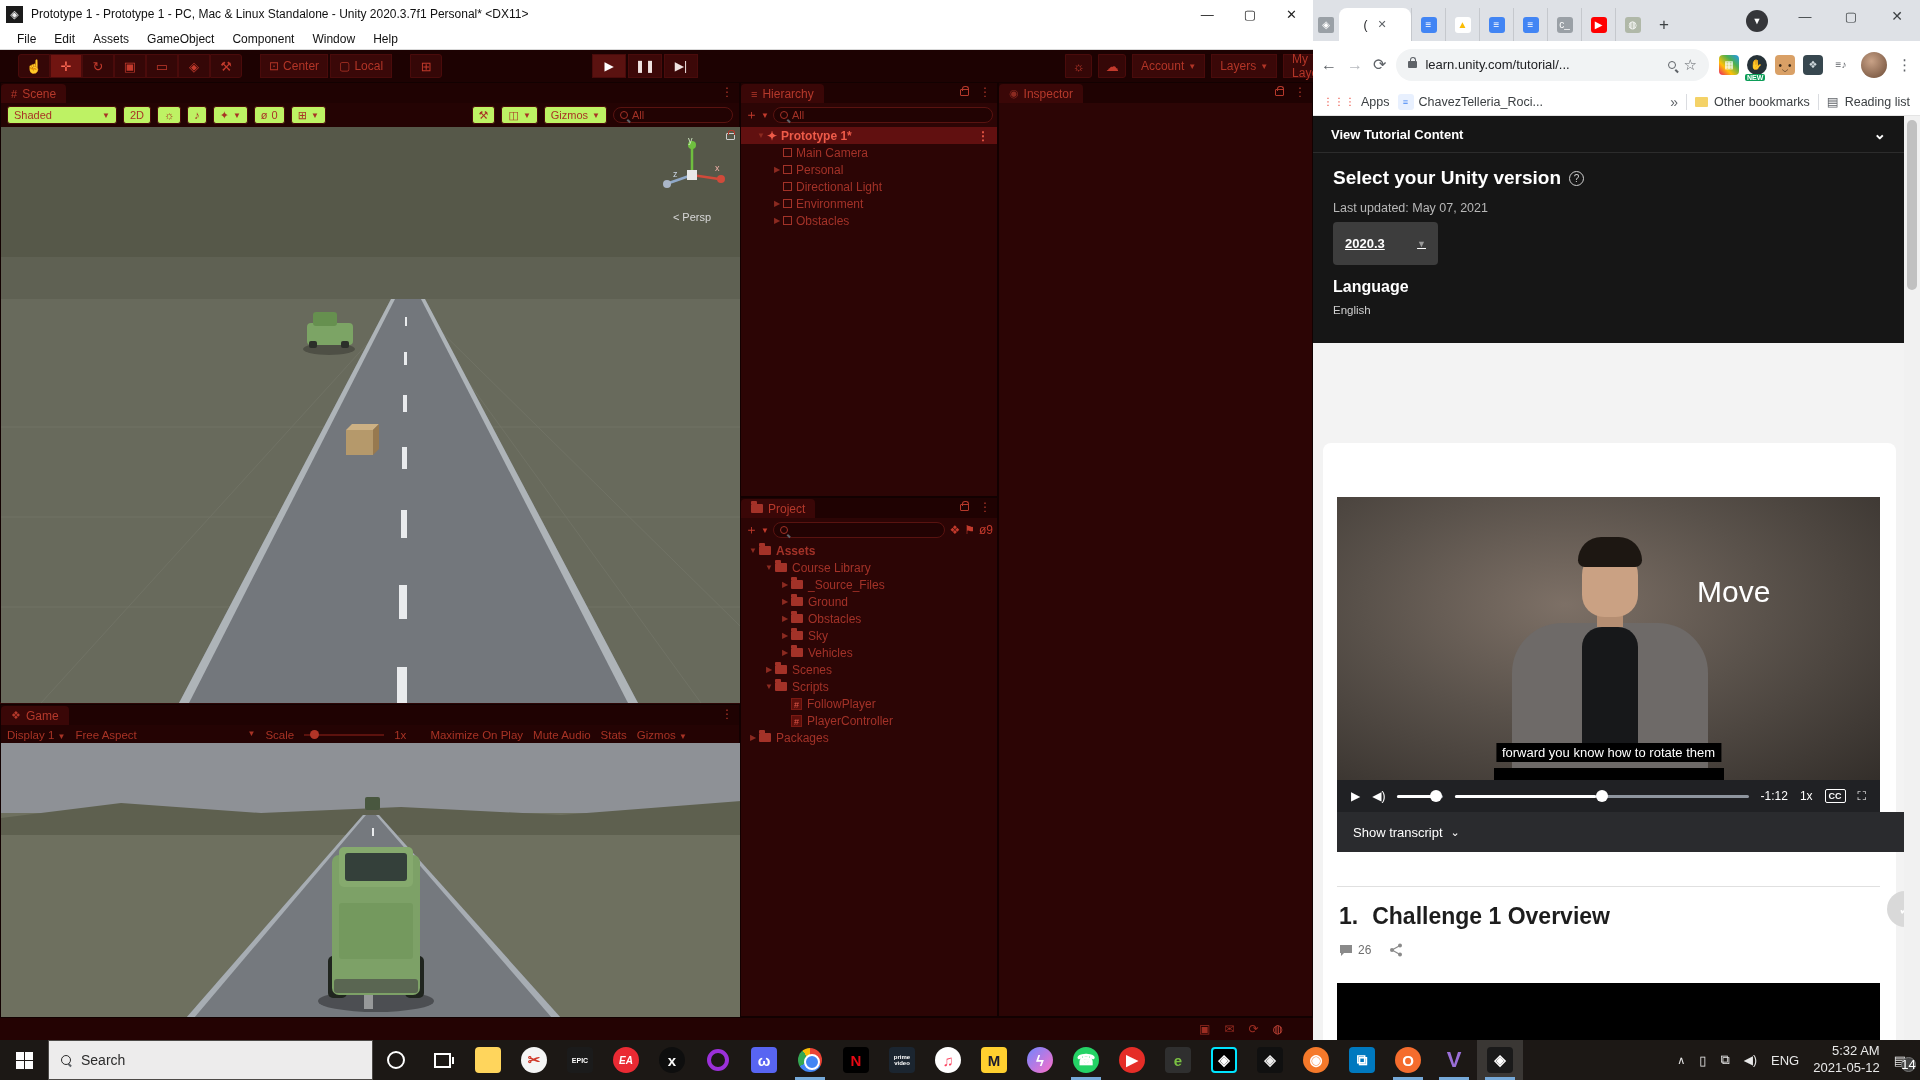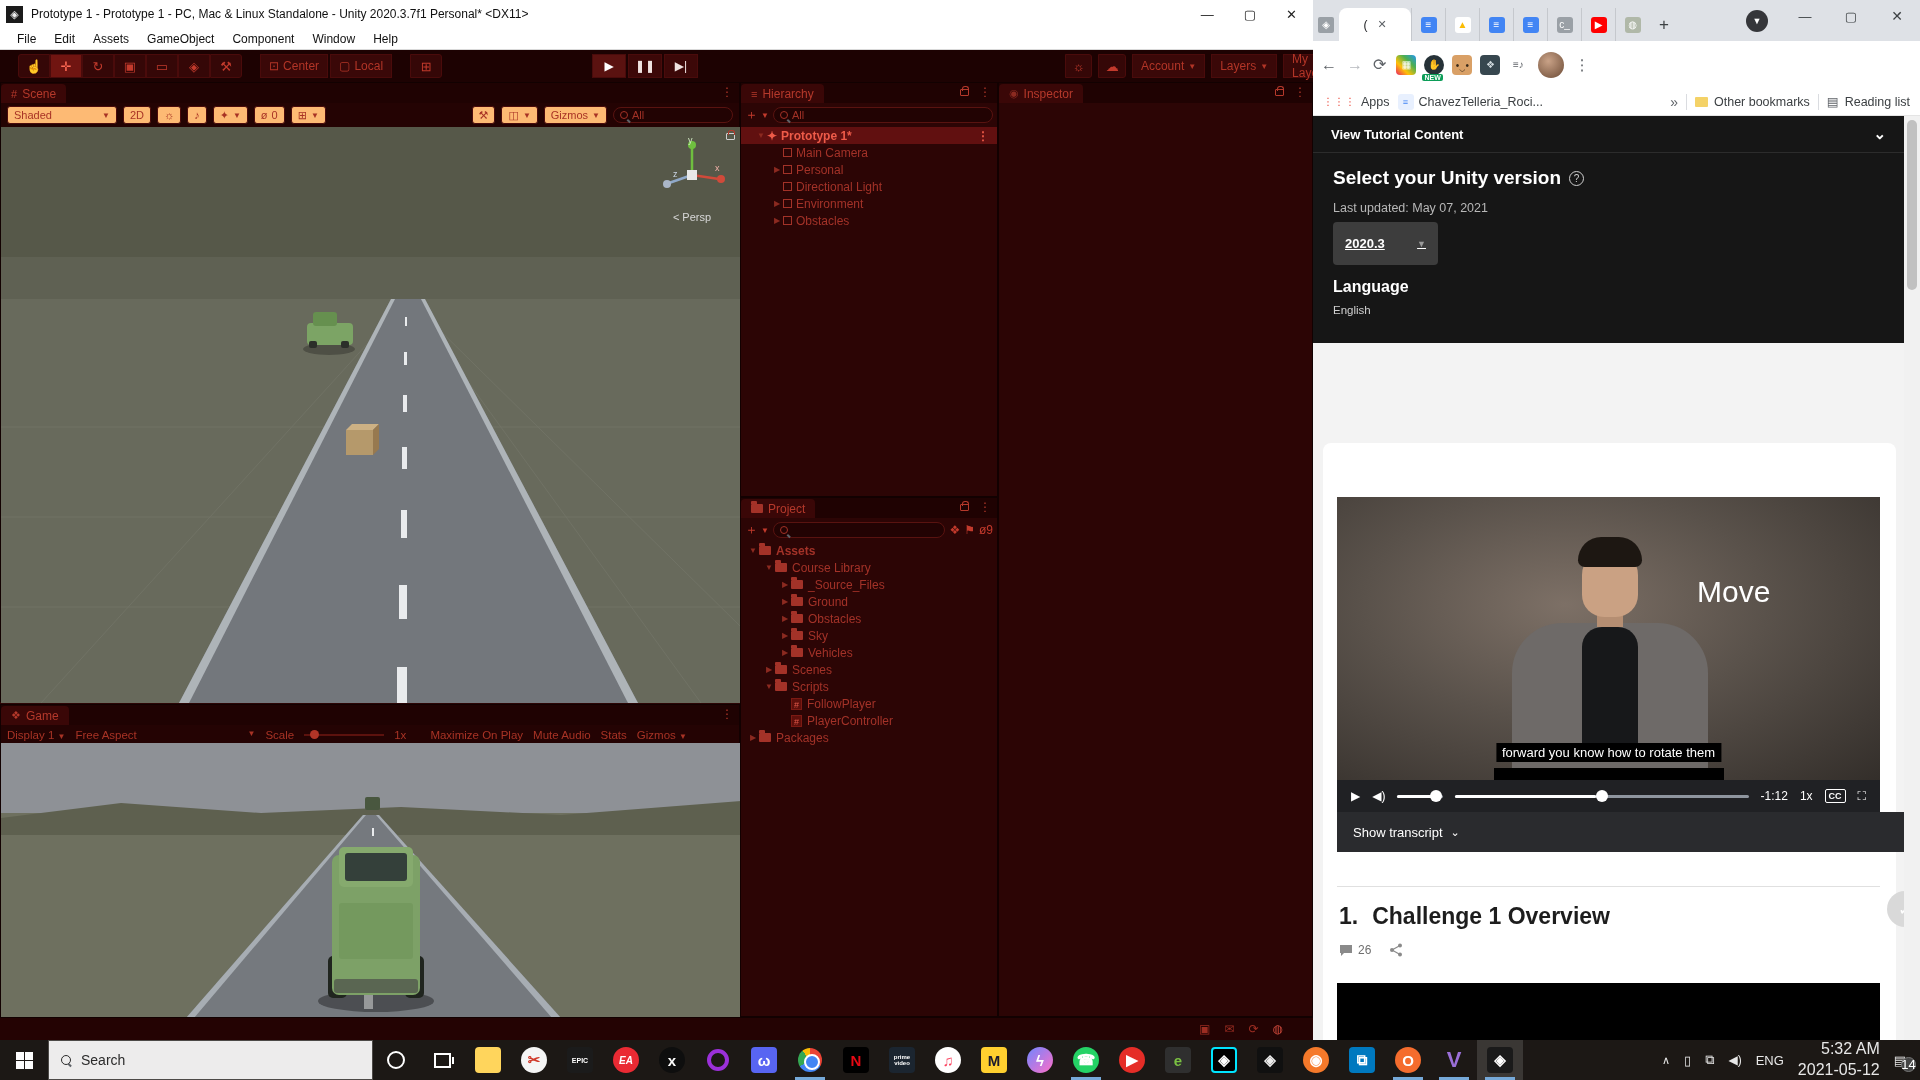--- a/index.html
+++ b/index.html
@@ -61,21 +61,21 @@
   .script-ic { display:inline-block; width:11px; height:12px; background:#5d0f0b; color:#e0584a;
     font-size:9px; text-align:center; line-height:12px; border:1px solid #7c1a13; }
   .lock-ic { display:inline-block; width:9px; height:7px; border:1px solid #b5392b;
     border-radius:1px; position:relative; }
   .lock-ic:before { content:""; position:absolute; left:1px; top:-4px; width:5px; height:4px;
     border:1px solid #b5392b; border-bottom:none; border-radius:3px 3px 0 0; }
 
   
   .view-toolbar { height:24px; background:#240303; display:flex; align-items:center;
     gap:6px; padding:0 6px; color:#a83325; font-size:12px; }
-  .vt-btn { height:18px; background:#fdba74; border:1px solid #4a0b0b; border-radius:3px;
+  .vt-btn { height:18px; background:#bef264; border:1px solid #4a0b0b; border-radius:3px;
     display:flex; align-items:center; padding:0 6px; gap:4px; font-size:11px; color:#a83325; }
   .slider-line { display:inline-block; width:80px; height:2px; background:#5c120e;
     position:relative; vertical-align:middle; }
   .slider-line .knob { position:absolute; left:6px; top:-4px; width:9px; height:9px;
     border-radius:50%; background:#b23527; }
 
   #unity-statusbar { left:0; top:1017px; width:1313px; height:23px; background:#240303;
     border-top:1px solid #120101; display:flex; align-items:center; color:#9c2d22;
     font-size:11px; }
 
@@ -173,21 +173,21 @@
     align-items:center; gap:10px; padding:0 12px; font-size:14px; color:#2b2b2b; }
   .tb-btn { width:46px; display:flex; align-items:center; justify-content:center;
     position:relative; }
   .tb-btn .underline { position:absolute; bottom:0; left:8px; right:8px; height:3px;
     background:#76a9d8; }
   .tb-btn.active-app { background:#3a3734; }
   .appic { width:26px; height:26px; display:flex; align-items:center; justify-content:center;
     font-size:15px; font-weight:bold; border-radius:4px; color:#fff; }
   #tray { margin-left:auto; display:flex; align-items:center; gap:14px; padding-right:10px;
     color:#e8e8e8; font-size:13px; }
-  #clock { text-align:right; font-size:16px; line-height:1.3; }
+  #clock { text-align:right; font-size:13px; line-height:1.3; }
   #notif { position:relative; padding-right:4px; }
   #notif .badge { position:absolute; right:-6px; bottom:-4px; background:#444; color:#fff;
     font-size:13px; border-radius:50%; width:15px; height:15px; display:flex;
     align-items:center; justify-content:center; border:1px solid #777; }
 
   .chrome-ic { width:24px; height:24px; border-radius:50%;
     background:conic-gradient(#ea4335 0 33%, #4285f4 33% 66%, #34a853 66% 89%, #fbbc05 89% 100%);
     position:relative; }
   .chrome-ic:after { content:""; position:absolute; left:6px; top:6px; width:12px; height:12px;
     border-radius:50%; background:#4285f4; border:2px solid #fff; }
@@ -610,20 +610,26 @@
         <div style="width:46px; text-align:center; font-size:13px;">—</div>
         <div style="width:46px; text-align:center; font-size:13px;">▢</div>
         <div style="width:46px; text-align:center; font-size:14px;">✕</div>
       </div>
     </div>
 
     <div class="abs" id="navbar">
       <span class="nav-ic">←</span>
       <span class="nav-ic" style="color:#b6b9be;">→</span>
       <span class="nav-ic">⟳</span>
+      <div id="omnibox">
+        <span class="css-lock"></span>
+        <span style="flex:1;">learn.unity.com/tutorial/...</span>
+        <span class="magnify"></span>
+        <span style="color:#5f6368; font-size:15px;">☆</span>
+      </div>
       <div id="extensions-row" style="display:flex; gap:8px; align-items:center;">
           <div class="ext" style="background: linear-gradient(45deg, rgb(233, 30, 99), rgb(255, 193, 7), rgb(76, 175, 80), rgb(33, 150, 243)); color: rgb(255, 255, 255);">▦</div>
           <div class="ext" style="background: rgb(38, 50, 56); color: rgb(255, 255, 255); border-radius: 50%;">✋<span style="position: absolute; bottom: -6px; left: -2px; background: rgb(12, 157, 88); color: rgb(255, 255, 255); font-size: 7px; padding: 0px 2px; border-radius: 2px; font-weight: bold;">NEW</span></div>
           <div class="ext" style="background: rgb(217, 160, 102); color: rgb(58, 42, 26);">•‿•</div>
           <div class="ext" style="background: rgb(55, 71, 79); color: rgb(207, 216, 220);">❖</div>
           <div class="ext" style="background: rgb(255, 255, 255); color: rgb(95, 99, 104);">≡♪</div>
         </div>
       <div style="width:26px; height:26px; border-radius:50%; background:radial-gradient(circle at 40% 35%, #c9a287, #6b4a35);"></div>
       <span style="font-size:15px; color:#5f6368;">⋮</span>
     </div>

